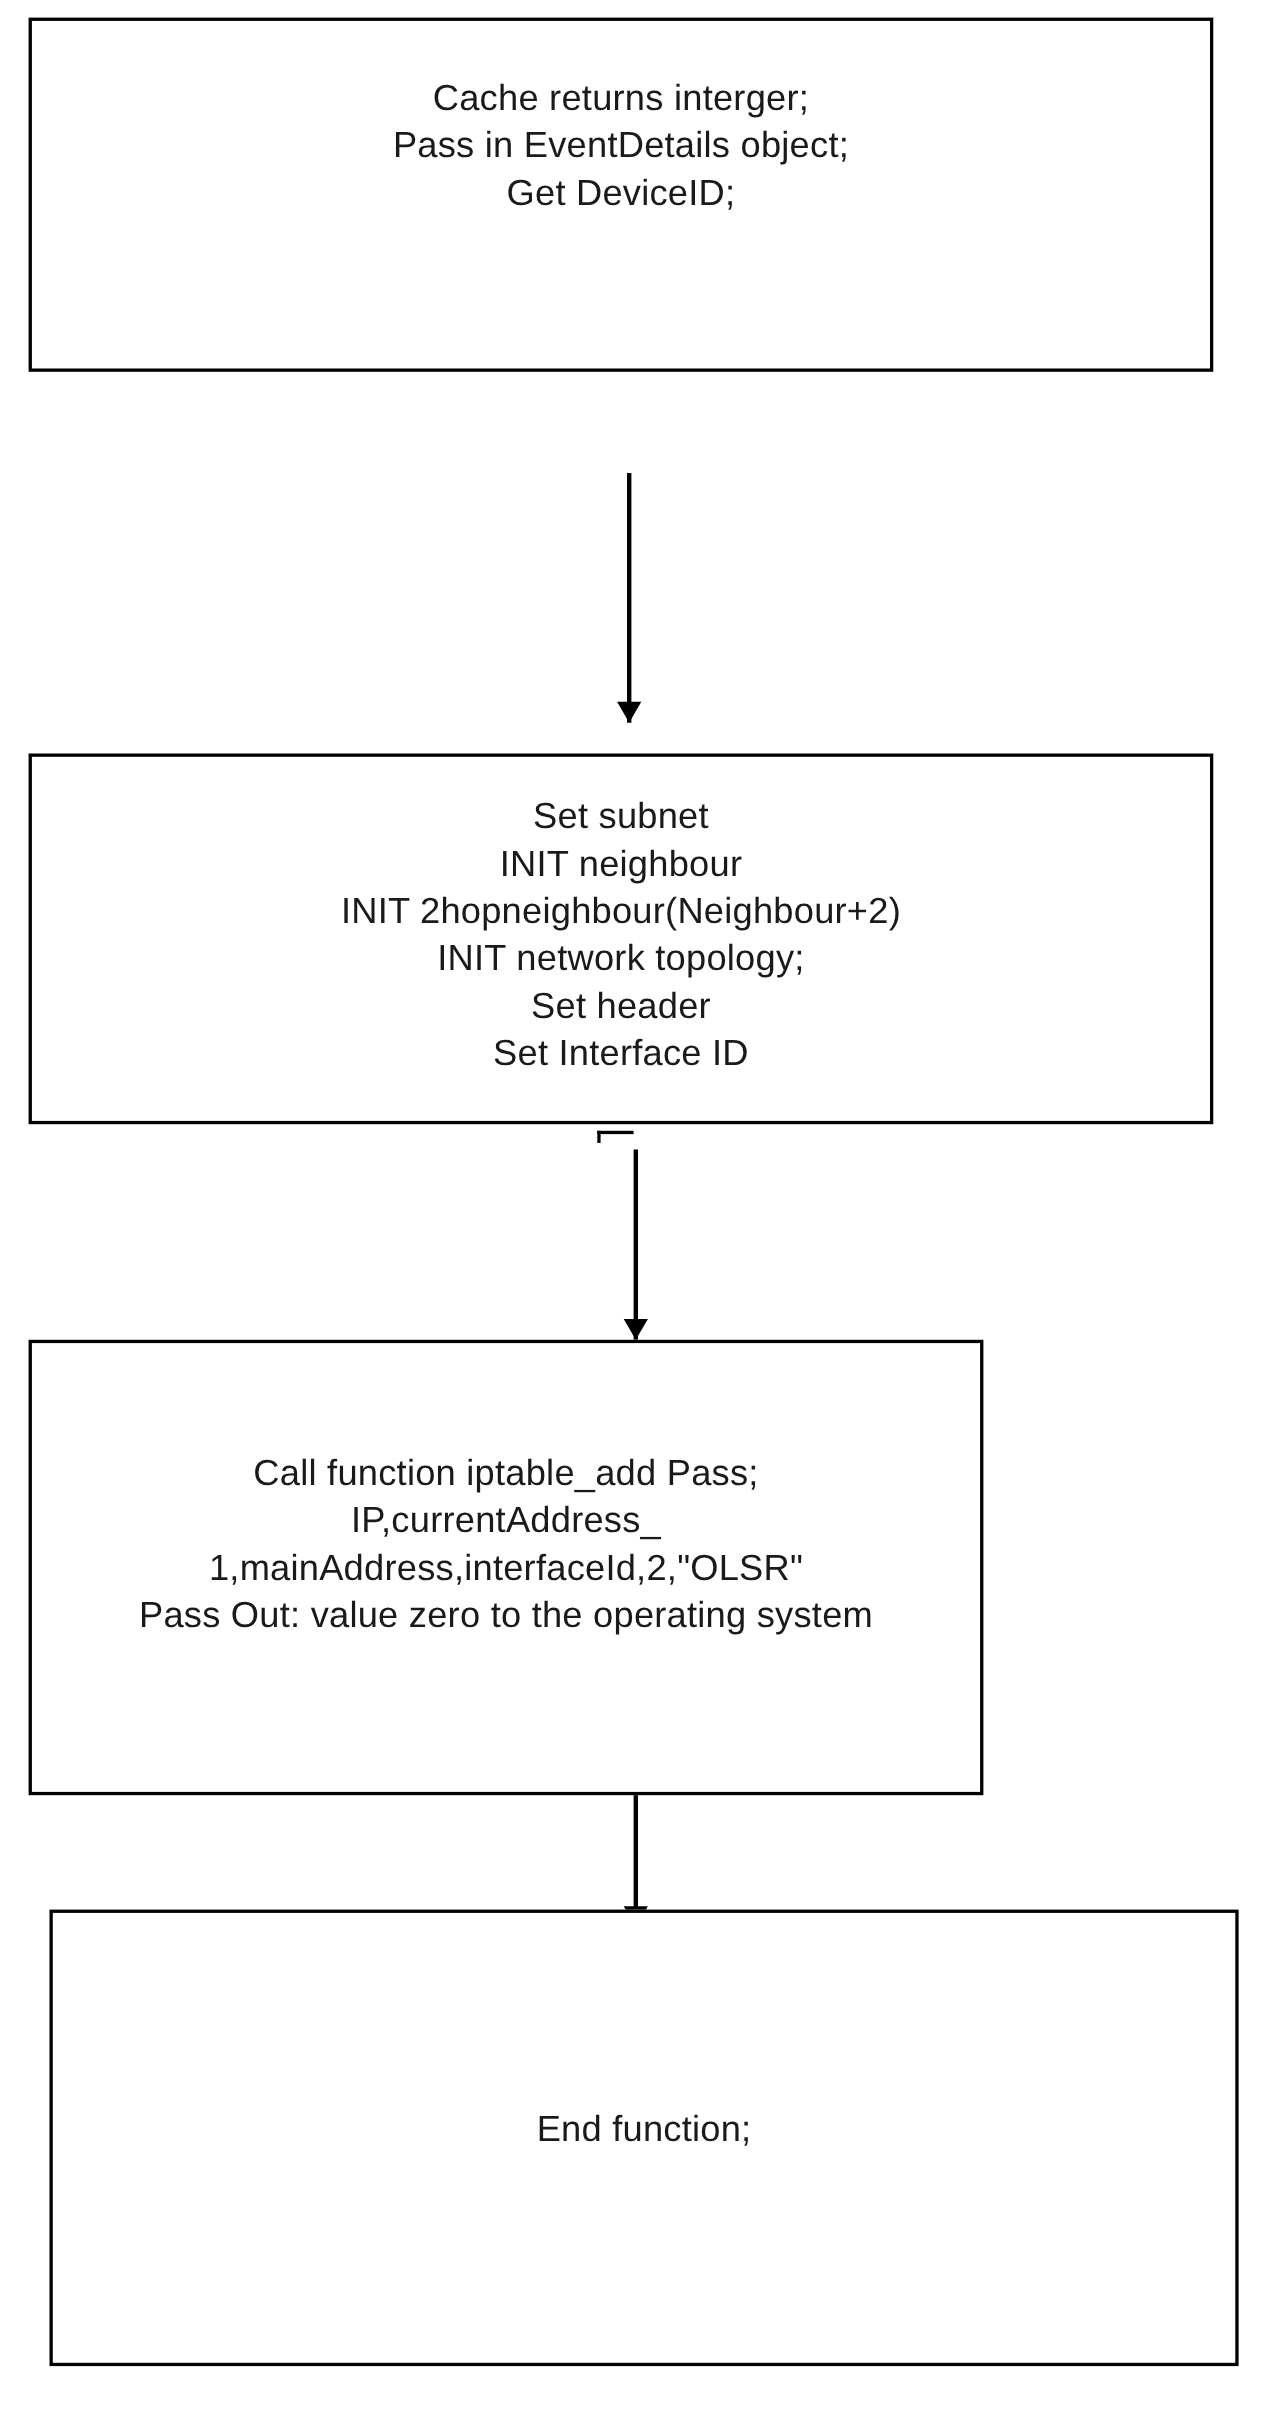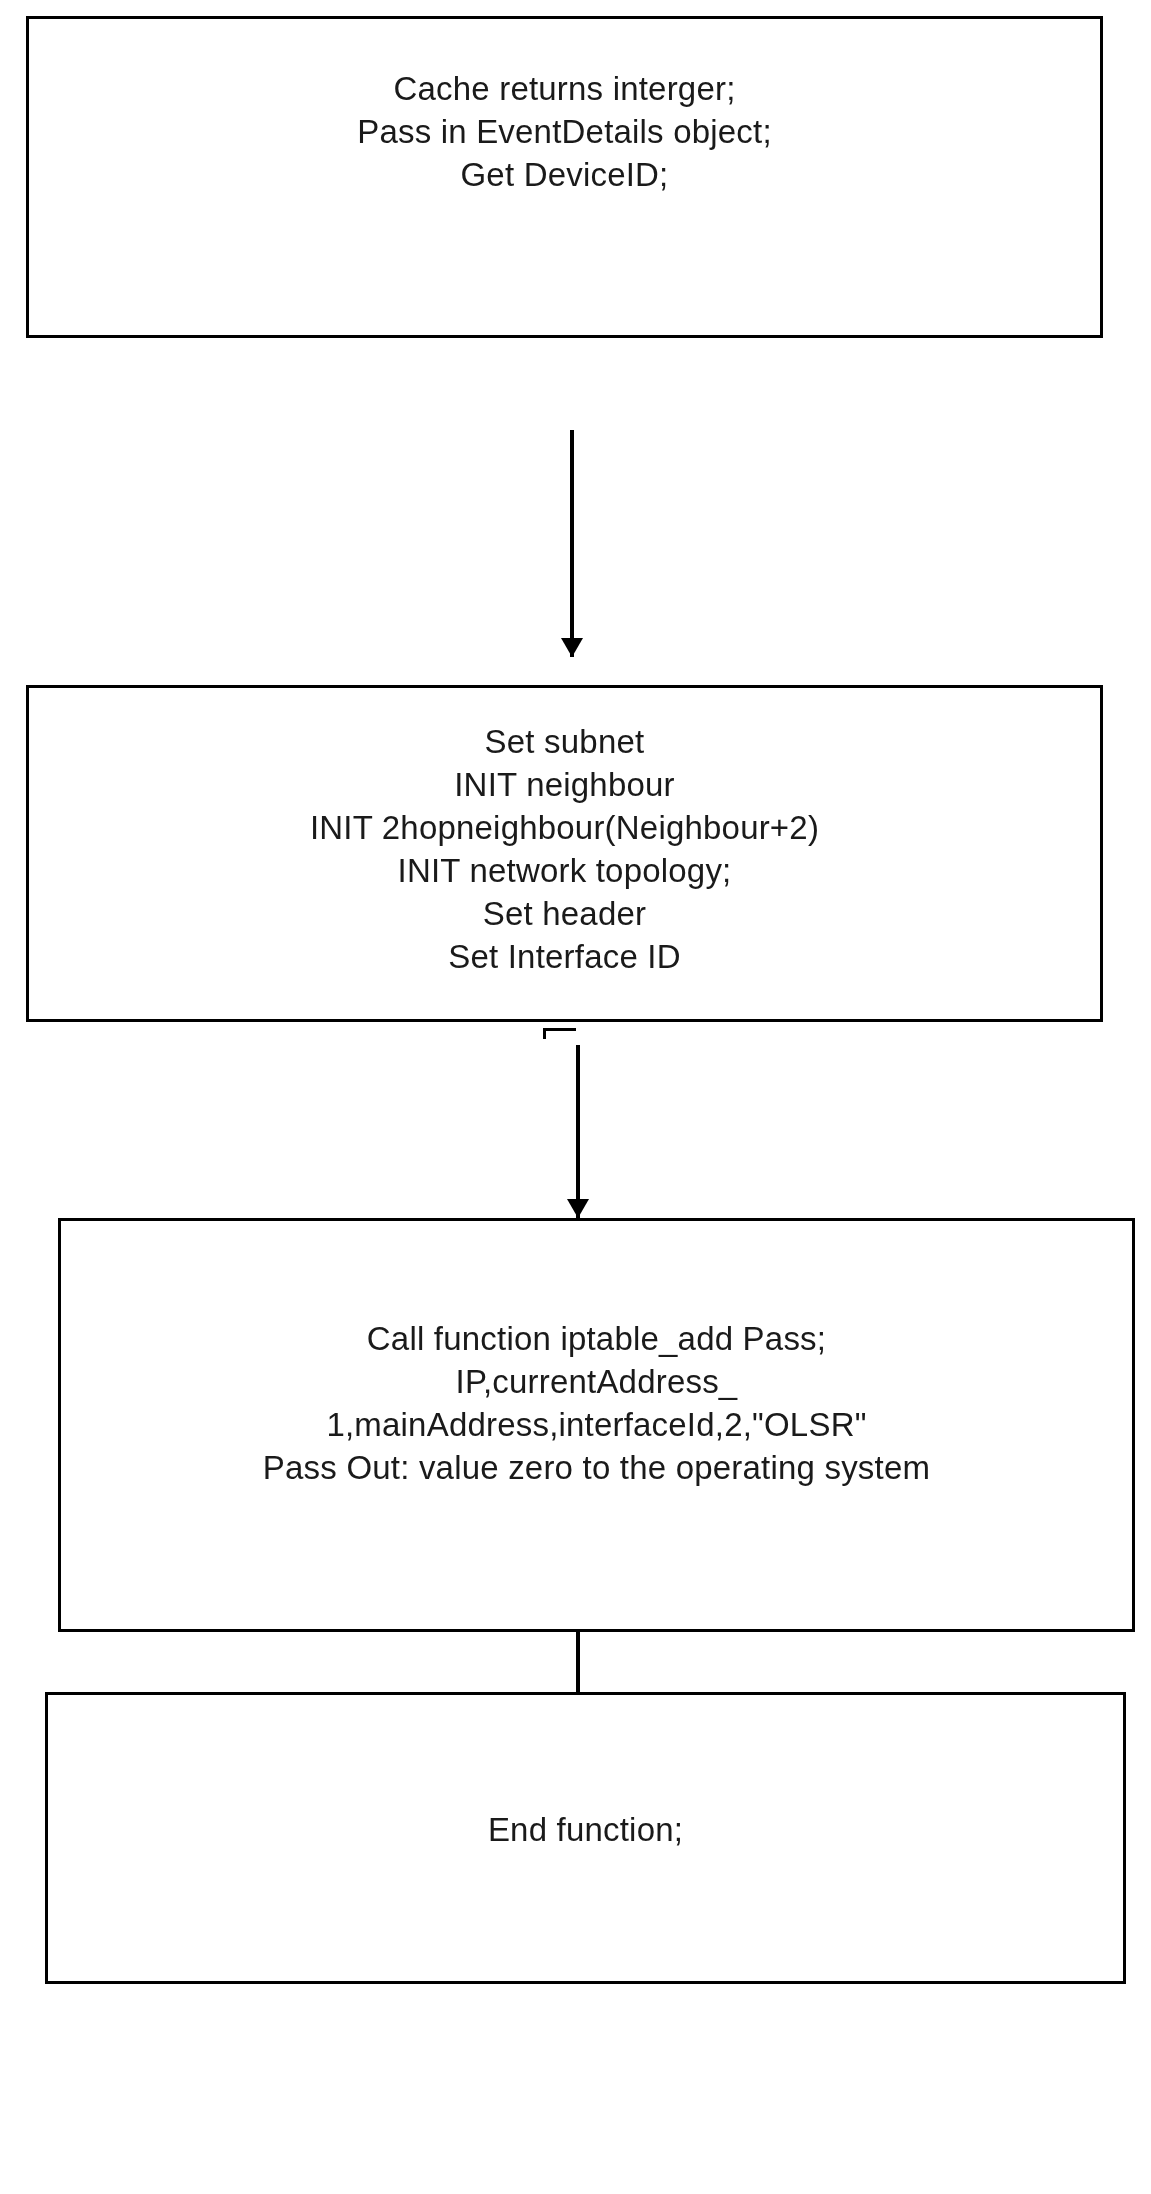--- a/index.html
+++ b/index.html
@@ -35,24 +35,24 @@
     white-space: pre-line;
     letter-spacing: 0.2px;
   }
   
   #node-start   { left: 26px;  top: 16px;   width: 1077px; height: 322px; }
   #node-start .node-text { transform: translateY(-46px); }
   
   #node-init    { left: 26px;  top: 661px;  width: 1077px; height: 337px; margin-top: 24px; }
   #node-init .node-text { transform: translateY(-5px); }
   
-  #node-call    { left: 26px;  top: 1218px; width: 1077px; height: 414px; margin-left: 32px; }
+  #node-call    { left: 26px;  top: 1218px; width: 868px; height: 414px; }
   #node-call .node-text { transform: translateY(-22px); }
   
-  #node-end     { left: 45px;  top: 1692px; width: 1081px; height: 292px; align-items: center; }
+  #node-end     { left: 45px;  top: 1736px; width: 1081px; height: 415px; align-items: center; }
   #node-end .node-text { transform: translateY(-9px); }
 
   .connector {
     position: absolute;
   }
   .connector .stem {
     position: absolute;
     left: 0;
     top: 0;
     width: 4px;

